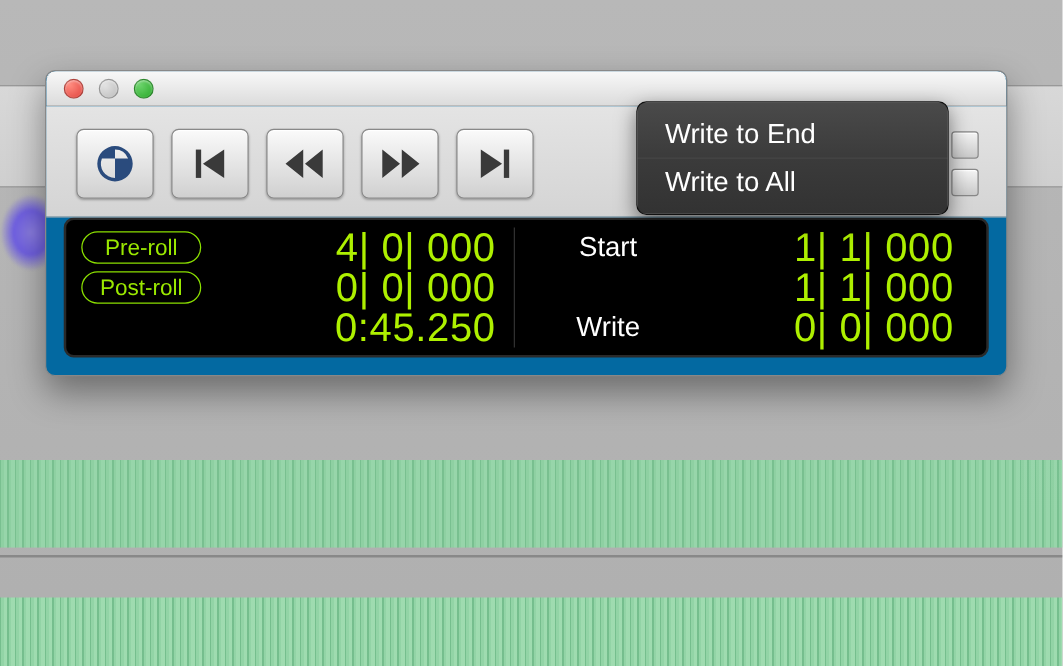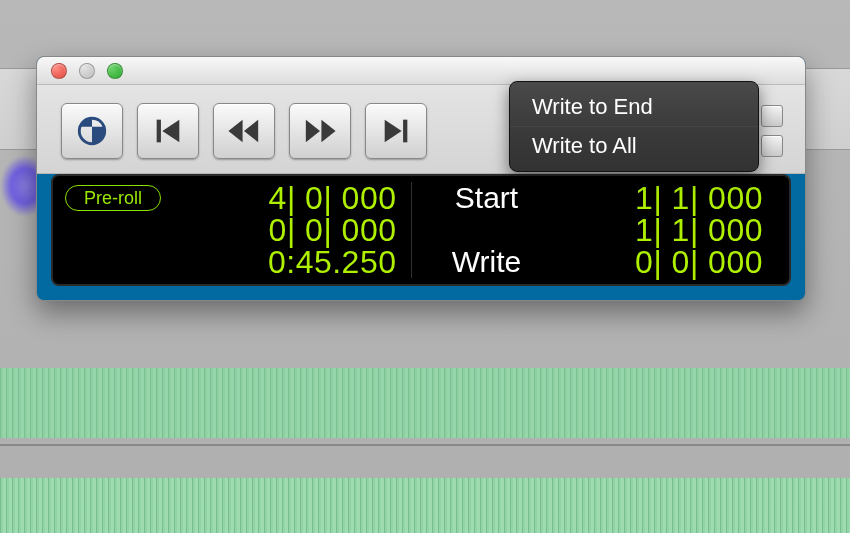--- a/index.html
+++ b/index.html
@@ -151,21 +151,21 @@
     color: #aef000;
     font-family: "Arial Narrow", Arial, sans-serif;
     font-size: 32px;
     font-weight: 500;
     letter-spacing: 0.5px;
     margin-left: auto;
     padding-right: 14px;
   }
   .wlabel {
     color: #fff;
-    font-size: 30px;
+    font-size: 22px;
     text-align: center;
     width: 110px;
   }
 </style>
 </head>
 <body>
 
 <div class="bg-track t1"></div>
 <div class="bg-wave1"></div>
 <div class="bg-wave2"></div>
@@ -222,20 +222,21 @@
     </div>
   </div>
 
   <div class="counter-panel">
     <div class="col">
       <div class="row">
         <span class="gpill">Pre-roll</span>
         <span class="gval">4| 0| 000</span>
       </div>
       <div class="row">
+        <span class="gpill">Post-roll</span>
         <span class="gval">0| 0| 000</span>
       </div>
       <div class="row">
         <span class="gval">0:45.250</span>
       </div>
     </div>
 
     <div class="col">
       <div class="row">
         <span class="wlabel">Start</span>

